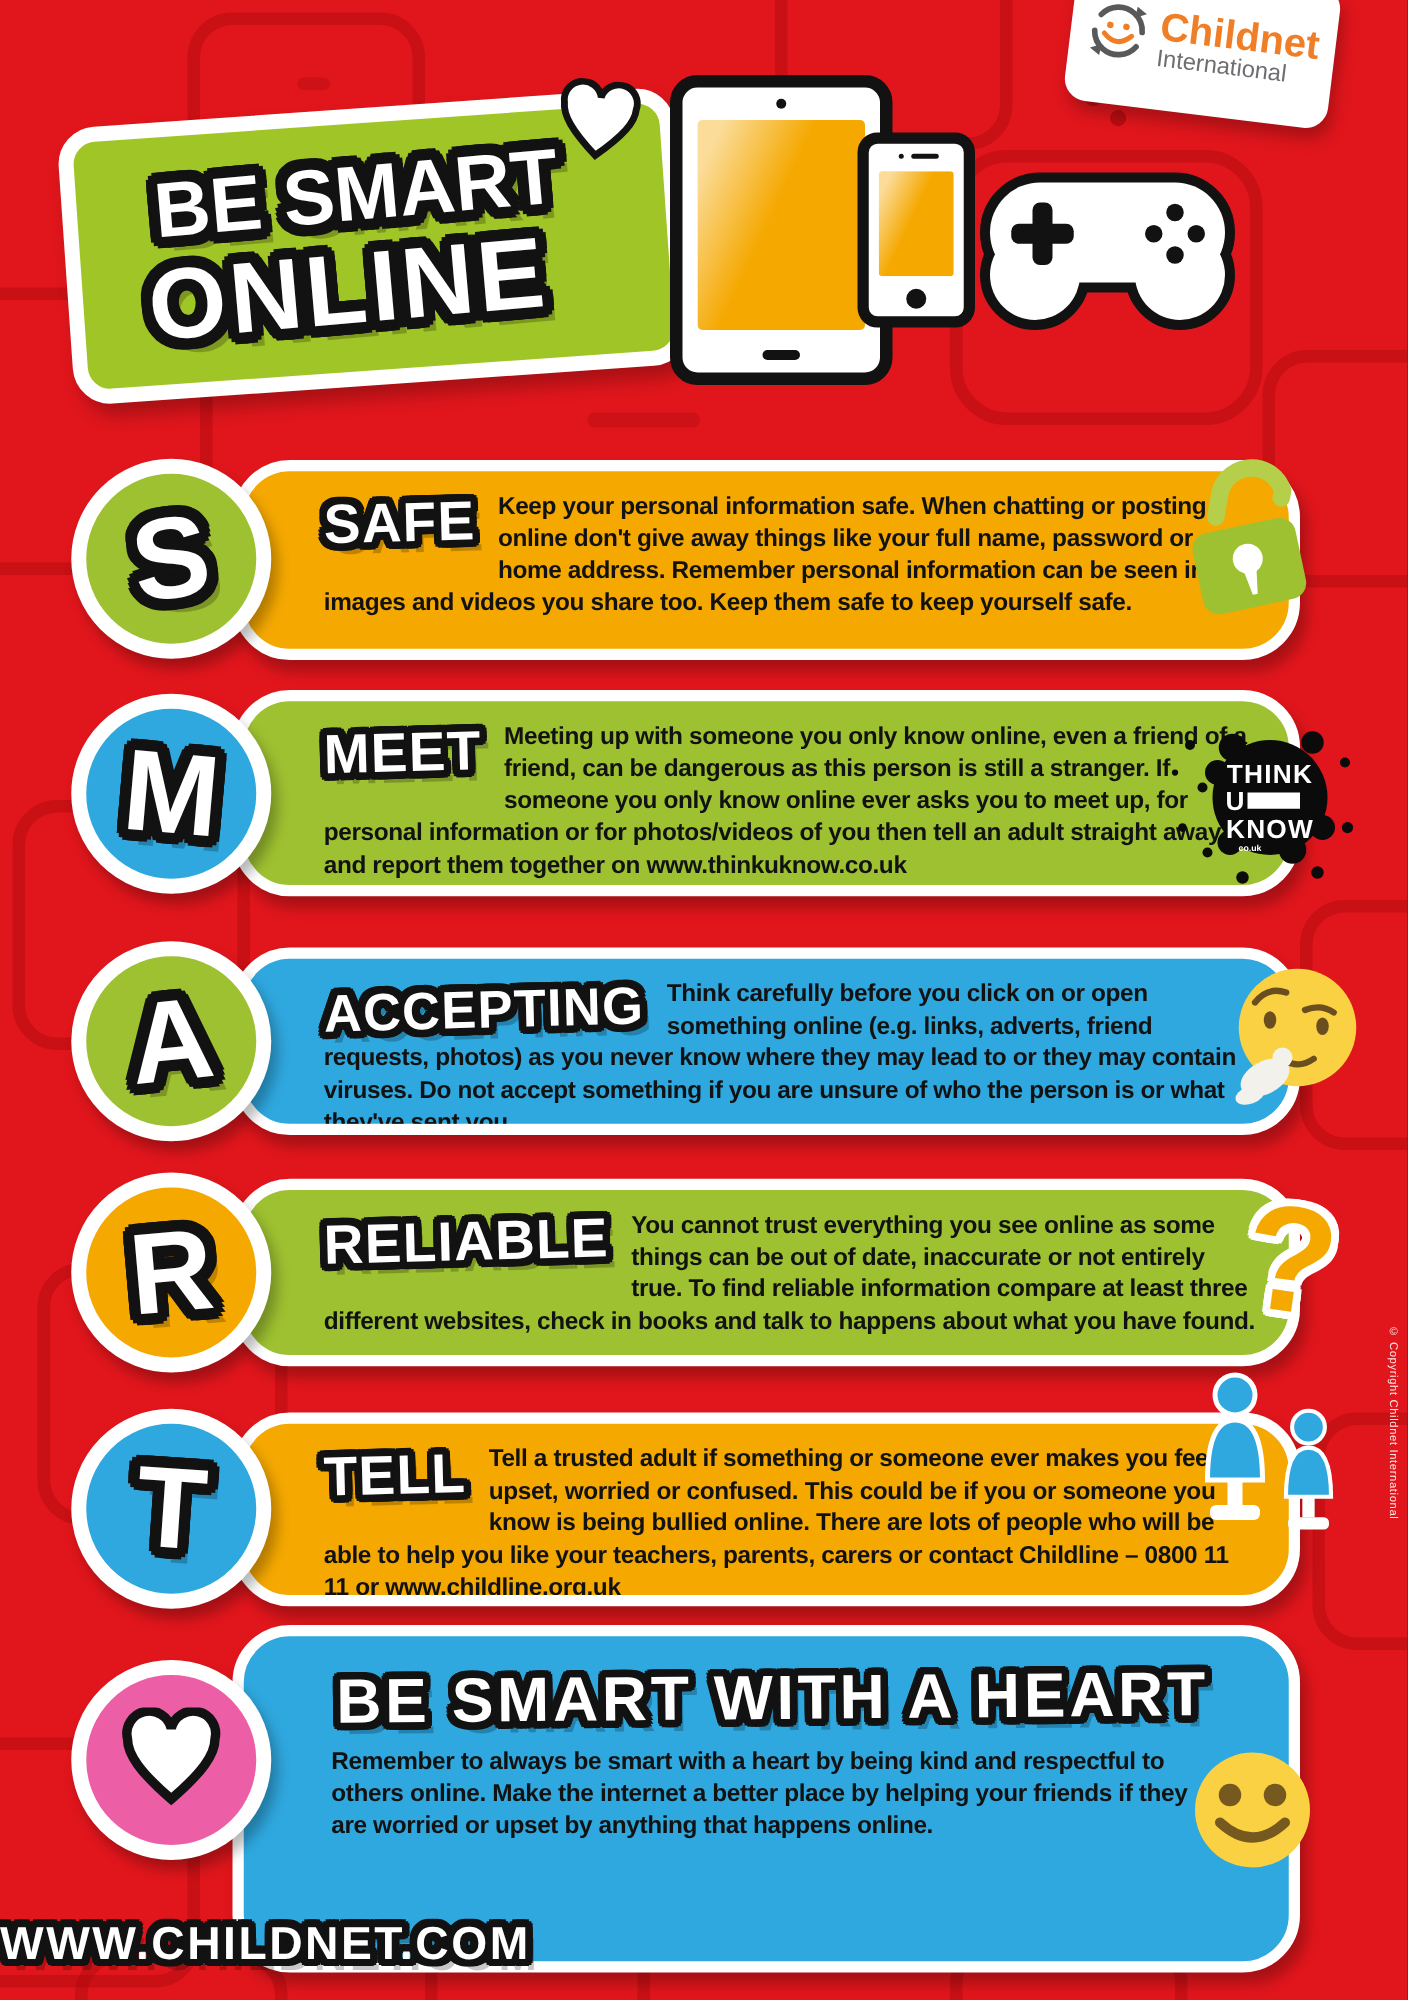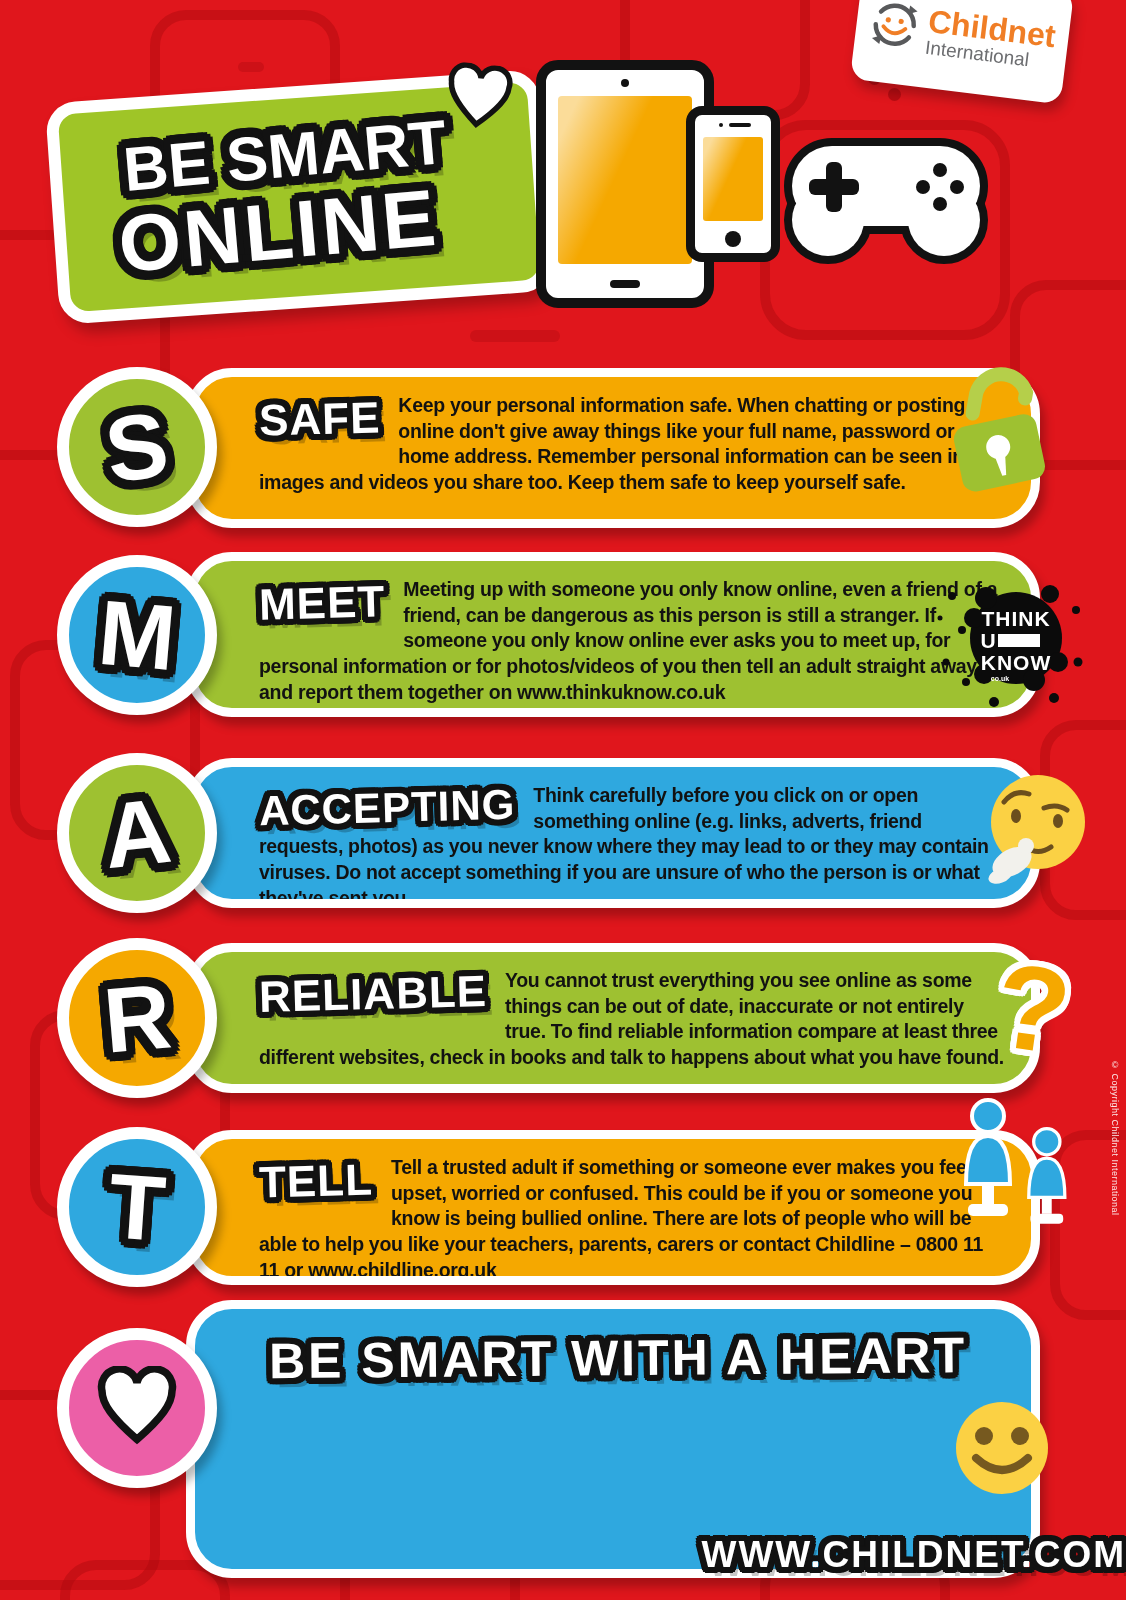--- a/index.html
+++ b/index.html
@@ -74,21 +74,21 @@
   .qmark{
     position:absolute;left:996px;top:948px;z-index:7;
     font-size:120px;font-weight:800;color:#F5A800;transform:rotate(8deg);line-height:1;
     text-shadow:
       -5px -5px 0 #fff,0 -6px 0 #fff,5px -5px 0 #fff,-6px 0 0 #fff,
       6px 0 0 #fff,-5px 5px 0 #fff,0 6px 0 #fff,5px 5px 0 #fff,
       -3px -6px 0 #fff,3px -6px 0 #fff,-6px -3px 0 #fff,6px -3px 0 #fff,
       -6px 3px 0 #fff,6px 3px 0 #fff,-3px 6px 0 #fff,3px 6px 0 #fff;
   }
   
-  .site{position:absolute;left:0;top:1536px;width:100%;text-align:right;font-size:37px;letter-spacing:2px;z-index:4;}
+  .site{position:absolute;left:0;top:1536px;width:100%;text-align:left;font-size:37px;letter-spacing:2px;z-index:4;}
   .side-note{
     position:absolute;right:6px;top:1060px;z-index:4;
     writing-mode:vertical-rl;font-size:9px;color:rgba(255,255,255,.9);letter-spacing:.5px;
   }
   .splat-text{font-family:"Liberation Sans",sans-serif;font-weight:800;fill:#fff;}
 </style>
 </head>
 <body>
 
 <div id="poster">
@@ -287,20 +287,21 @@
         <circle cx="40" cy="24" r="16" fill="#2FA8DF" stroke="#fff" stroke-width="4"></circle>
         <path d="M18 92 q0 -48 22 -48 q22 0 22 48 z" fill="#2FA8DF" stroke="#fff" stroke-width="4"></path>
         <rect x="34" y="92" width="12" height="20" fill="#fff"></rect>
         <rect x="20" y="112" width="40" height="12" rx="5" fill="#fff"></rect>
       </g>
     </svg>
   </span>
 
   <div class="bar" style="top:1300px;height:278px;background:#2FA8DF;padding-left:70px;">
     <span class="bubble heart-heading">BE SMART WITH A HEART</span>
+    <span class="body" style="max-width:700px;">Remember to always be smart with a heart by being kind and respectful to others online. Make the internet a better place by helping your friends if they are worried or upset by anything that happens online.</span>
   </div>
   <div class="circle" style="top:1328px;background:#EC5FA7;">
     <span>
       <svg width="86" height="80" viewBox="0 0 100 96">
         <path d="M50 88 C 20 62 8 45 8 30 A 21 21 0 0 1 50 20 A 21 21 0 0 1 92 30 C 92 45 80 62 50 88 Z" fill="#fff" stroke="#121212" stroke-width="9"></path>
       </svg>
     </span>
   </div>
   <span class="abs" style="left:952px;top:1398px;">
     <svg width="100" height="100" viewBox="0 0 100 100">

